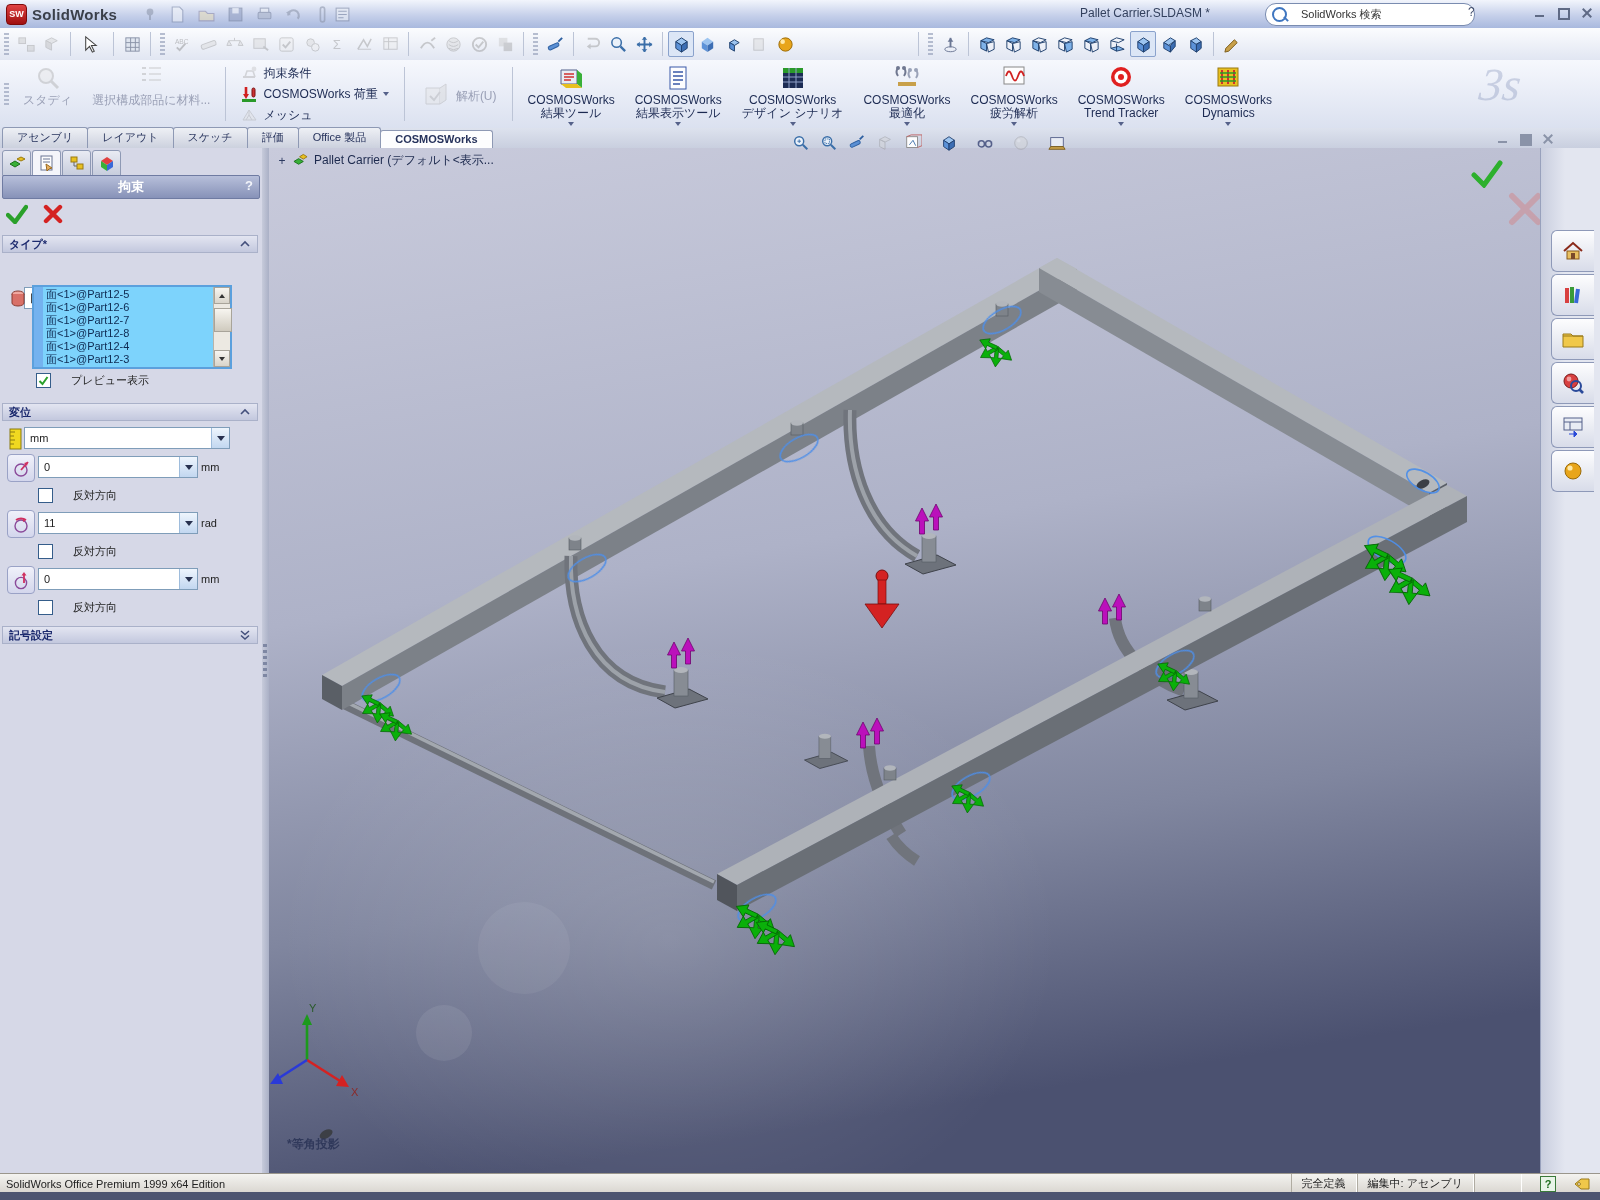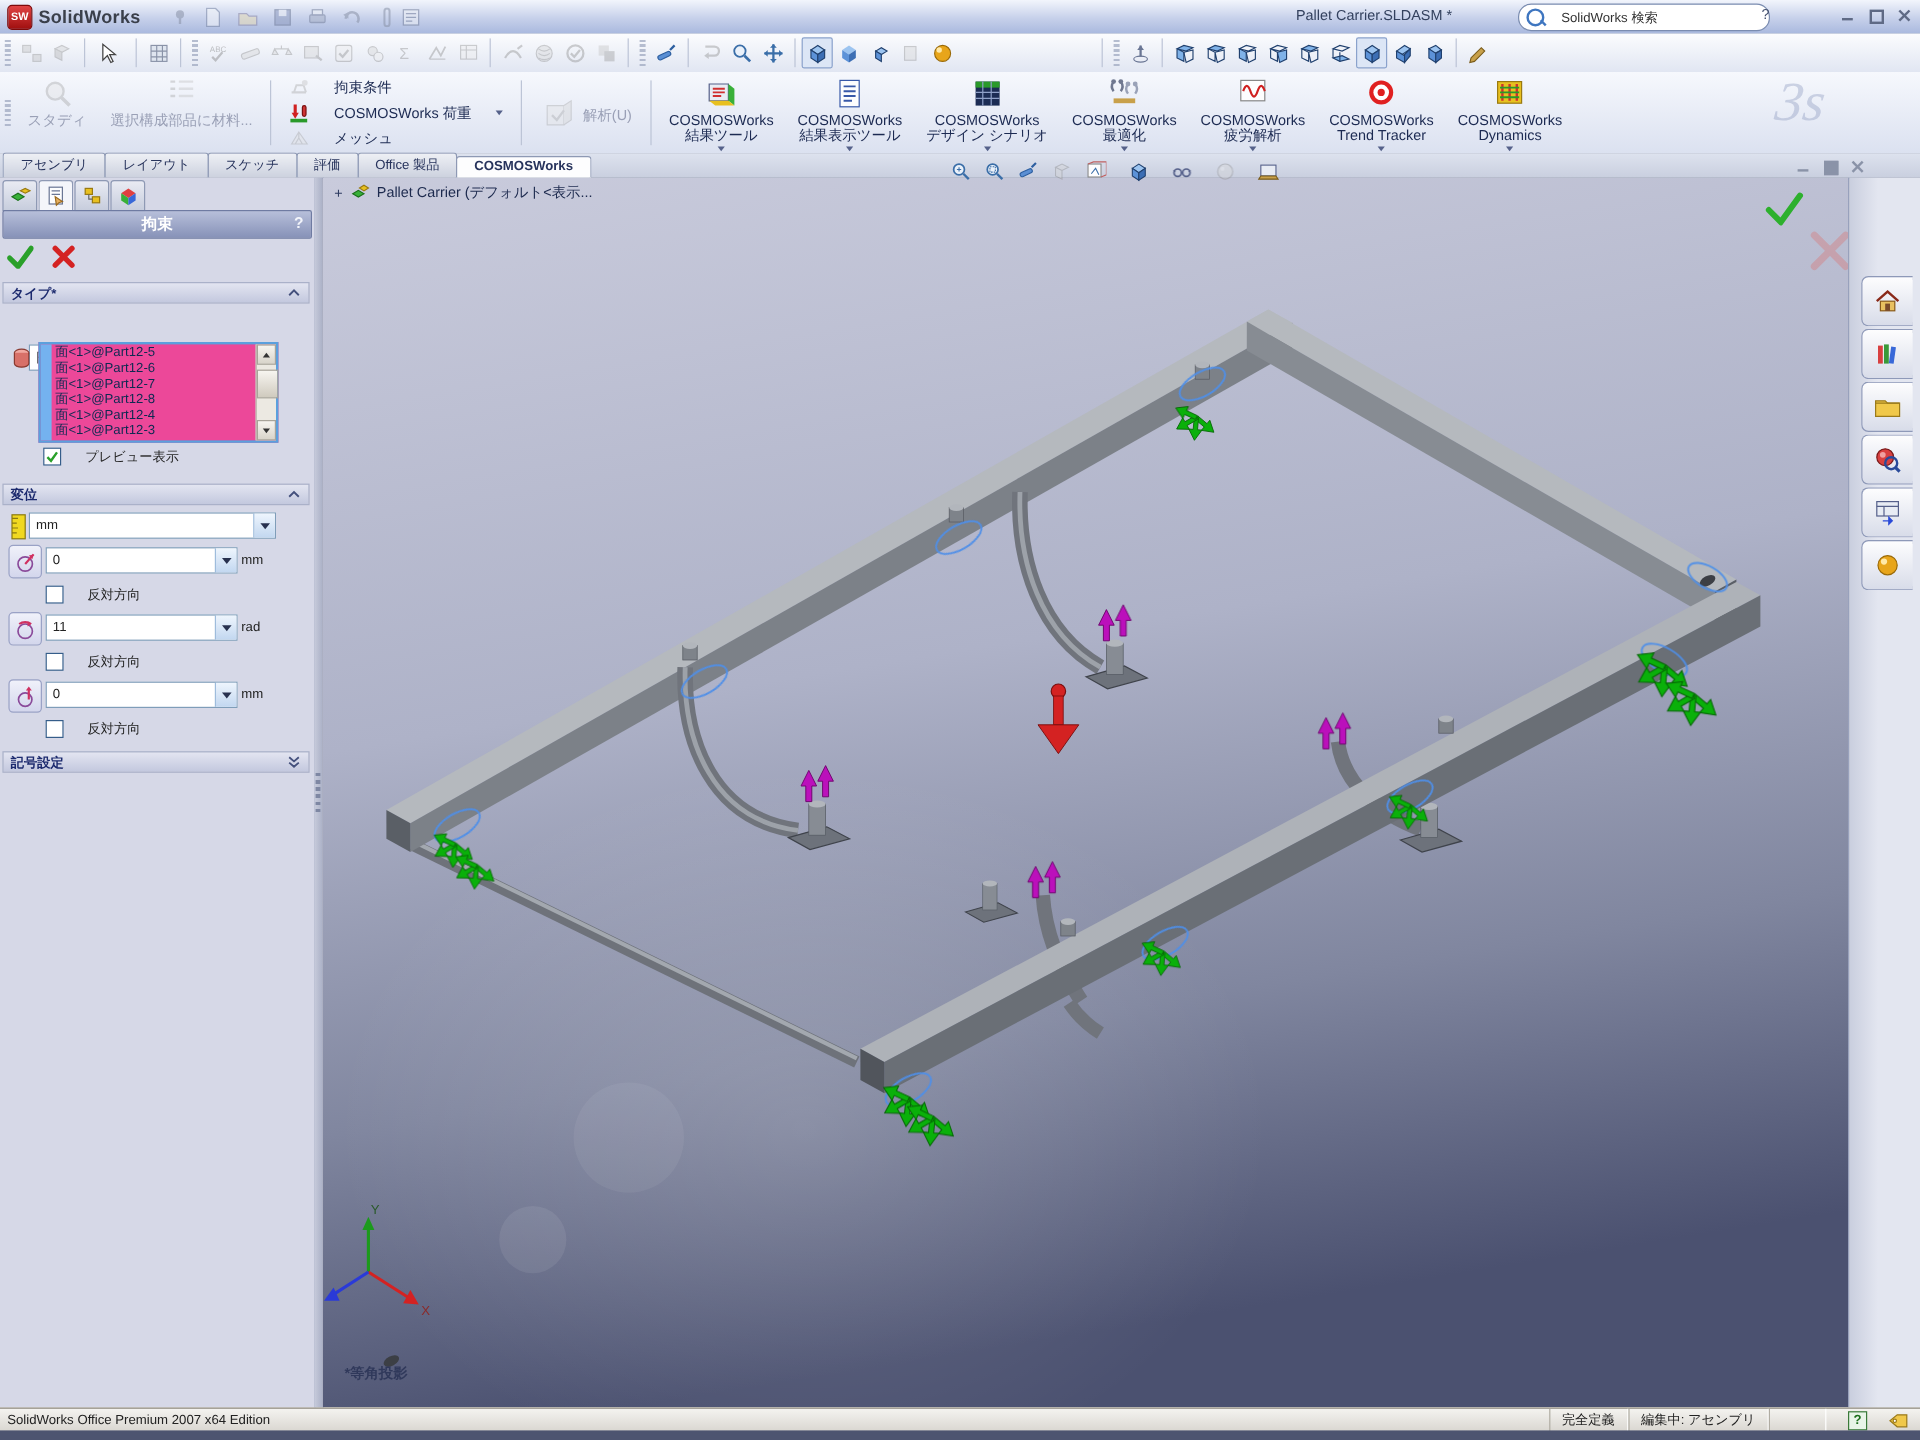--- a/index.html
+++ b/index.html
@@ -41,21 +41,21 @@
   .vsep{width:1px;height:24px;background:#bcc4d6;margin:0 5px;}
 
   
   .cmdmgr{left:0;top:60px;width:1600px;height:68px;background:linear-gradient(#f6f8fd,#dbe1f0);border-bottom:1px solid #aab4cc;display:flex;align-items:stretch;}
   .cm-big{display:flex;flex-direction:column;align-items:center;justify-content:flex-start;padding:4px 10px 0;font-size:12px;color:#1c2a52;text-align:center;line-height:13px;}
   .cm-big .cm-ic{width:30px;height:28px;margin-bottom:2px;}
   .cm-big .dda{margin-top:2px;}
   .dda{width:0;height:0;border-left:3px solid transparent;border-right:3px solid transparent;border-top:4px solid #55618a;}
   .cm-gray{color:#9aa0b6;}
   .cm-stack{display:flex;flex-direction:column;justify-content:center;gap:1px;padding:0 6px;}
-  .cm-row{display:flex;align-items:center;gap:20px;font-size:12px;color:#1c2a52;height:20px;padding:0 4px;}
+  .cm-row{display:flex;align-items:center;gap:5px;font-size:12px;color:#1c2a52;height:20px;padding:0 4px;}
   .cm-row .cm-ic{width:17px;height:17px;}
   .watermark{position:absolute;left:1480px;top:58px;font-size:46px;font-style:italic;color:rgba(130,144,182,.35);transform:skewX(-8deg);font-family:"Liberation Serif",serif;}
 
   
   .tabsrow{left:0;top:128px;width:1600px;height:20px;background:linear-gradient(#dde2ee,#c9cfdf);border-bottom:1px solid #93a0bd;}
   .tabs{position:absolute;left:2px;bottom:0;display:flex;align-items:flex-end;}
   .tab{font-size:11px;color:#27335c;padding:2px 14px 3px;border:1px solid #8e99b4;border-bottom:none;background:linear-gradient(#eef0f5,#ccd1de);margin-right:-1px;border-radius:3px 3px 0 0;}
   .tab.active{background:#fdfdfe;font-weight:bold;position:relative;z-index:2;}
 
   
@@ -82,21 +82,21 @@
   .combo .cval{flex:1;padding:0 5px;white-space:nowrap;overflow:hidden;}
   .combo .cbtn{width:17px;height:100%;background:linear-gradient(#eef5fd,#c2d7f0);border-left:1px solid #9ebcdc;display:flex;align-items:center;justify-content:center;}
   .combo .cbtn:after{content:"";width:0;height:0;border-left:4px solid transparent;border-right:4px solid transparent;border-top:5px solid #28314f;}
   .unit{position:absolute;font-size:11px;color:#222;}
   .pmicon{position:absolute;width:22px;height:22px;}
   .dirbtn{position:absolute;width:26px;height:26px;border:1px solid #9aa2c6;border-radius:4px;background:linear-gradient(#f0f1fa,#d3d6ec);display:flex;align-items:center;justify-content:center;}
   .dirbtn svg{width:19px;height:19px;}
   .chkrow{position:absolute;display:flex;align-items:center;gap:20px;font-size:11px;color:#222;}
   .chk{width:13px;height:13px;background:#fff;border:1px solid #355d8a;display:flex;align-items:center;justify-content:center;}
   .chk svg{width:11px;height:11px;}
-  .listbox{position:absolute;left:32px;top:137px;width:196px;height:80px;background:#ec4899;border:2px solid #5ba0dd;display:flex;}
+  .listbox{position:absolute;left:32px;top:137px;width:196px;height:80px;background:#7dd3fc;border:2px solid #5ba0dd;display:flex;}
   .lb-gutter{width:9px;background:#74b2ef;}
   .lb-rows{flex:1;overflow:hidden;padding:1px 0 0 3px;}
   .lb-row{font-size:11px;line-height:13px;color:#0e2a52;white-space:nowrap;}
   .lb-scroll{width:16px;background:#ece9e2;border-left:1px solid #b8b4aa;display:flex;flex-direction:column;}
   .sb-btn{height:15px;background:linear-gradient(#f7f5f0,#d8d4ca);border:1px solid #aaa globalThis;border:1px solid #a8a49a;display:flex;align-items:center;justify-content:center;}
   .sb-up:after{content:"";border-left:3px solid transparent;border-right:3px solid transparent;border-bottom:4px solid #333;}
   .sb-dn:after{content:"";border-left:3px solid transparent;border-right:3px solid transparent;border-top:4px solid #333;}
   .sb-track{flex:1;position:relative;}
   .sb-thumb{position:absolute;left:0;top:4px;width:100%;height:22px;background:linear-gradient(#f7f5f0,#cfcabe);border:1px solid #a8a49a;}
   .splitter{left:262px;top:0;width:7px;height:1025px;background:linear-gradient(90deg,#c7cbdb,#aab0c6);border-right:1px solid #8b93ad;}
@@ -994,21 +994,21 @@
       <div class="tp-tab" style="top:302px;">
         <svg viewBox="0 0 24 24">
             <circle cx="12" cy="12" r="8" fill="#e8a51a" stroke="#9a6a08"></circle>
             <circle cx="9" cy="9" r="2.6" fill="#ffe9a8"></circle>
           </svg>
       </div>
     </div>
   </div>
 
   <div class="abs statusbar">
-    <span class="sb-left">SolidWorks Office Premium 2007 x64 Edition</span>
+    <span class="sb-left">SolidWorks Office Premium 1999 x64 Edition</span>
     <div class="sb-right">
       <span class="sb-cell">完全定義</span>
       <span class="sb-cell">編集中: アセンブリ</span>
       <span class="sb-cell" style="width:26px;"></span>
       <span class="sb-q">?</span>
       <svg class="sb-tag" viewBox="0 0 16 12">
           <path d="M1,6 l6,-5 h8 v10 h-8 z" fill="#f0c84a" stroke="#9a7a1a"></path>
           <circle cx="5" cy="6" r="1.4" fill="#fff" stroke="#9a7a1a"></circle>
         </svg>
     </div>

